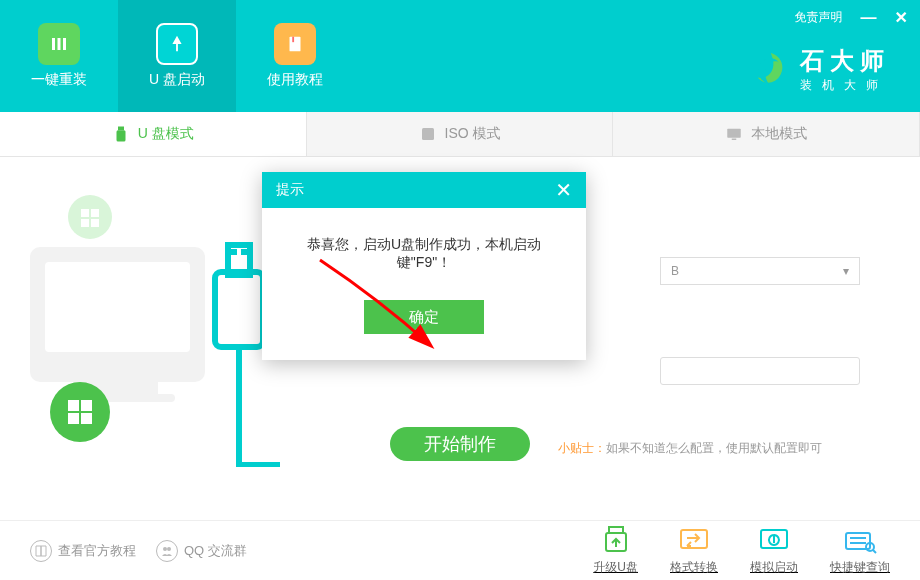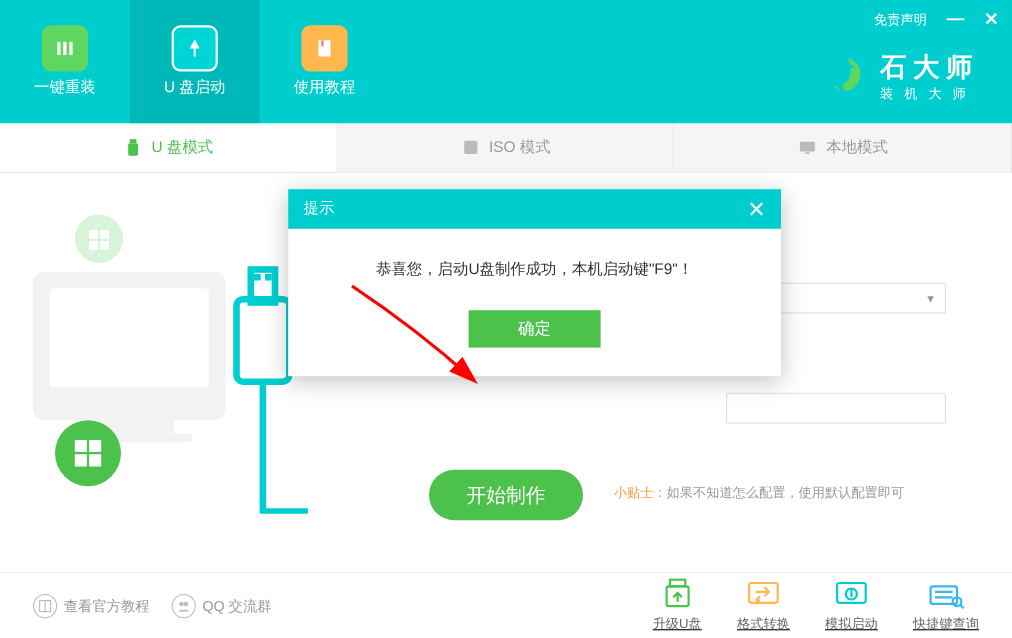--- a/index.html
+++ b/index.html
@@ -20,36 +20,36 @@
 .nav-tab .icon-box { width: 42px; height: 42px; border-radius: 8px; display: flex; align-items: center; justify-content: center; margin-bottom: 6px; }
 .nav-tab .label { font-size: 14px; }
 
 .mode-tabs { display: flex; height: 45px; border-bottom: 1px solid #e5e5e5; }
 .mode-tab { flex: 1; display: flex; align-items: center; justify-content: center; gap: 8px; cursor: pointer; color: #999; font-size: 14px; background: #f5f5f5; border-right: 1px solid #e5e5e5; }
 .mode-tab.active { background: #fff; color: #4cc24c; }
 .mode-tab svg { width: 18px; height: 18px; }
 
 .content { position: relative; height: 363px; }
 .illustration { position: absolute; left: 30px; top: 30px; width: 250px; height: 280px; }
-.start-btn { position: absolute; left: 390px; top: 270px; width: 140px; height: 46px; background: #4cc24c; color: #fff; border: none; border-radius: 23px; font-size: 18px; cursor: pointer; }
+.start-btn { position: absolute; left: 390px; top: 270px; width: 140px; height: 34px; background: #4cc24c; color: #fff; border: none; border-radius: 23px; font-size: 18px; cursor: pointer; }
 .tip-text { position: absolute; left: 558px; top: 283px; font-size: 12px; color: #999; }
 .tip-label { color: #ff9933; }
 
 .dropdown-remnant { position: absolute; right: 60px; top: 100px; width: 200px; height: 28px; border: 1px solid #ddd; display: flex; align-items: center; padding: 0 10px; justify-content: space-between; color: #999; font-size: 12px; }
 .dropdown-remnant2 { position: absolute; right: 60px; top: 200px; width: 200px; height: 28px; border: 1px solid #ddd; border-radius: 3px; }
 
 .footer { height: 60px; display: flex; align-items: center; padding: 0 30px; border-top: 1px solid #eee; }
 .footer-left { display: flex; gap: 20px; }
 .footer-link { display: flex; align-items: center; gap: 6px; color: #999; font-size: 13px; cursor: pointer; }
 .footer-link-icon { width: 22px; height: 22px; border: 1.5px solid #bbb; border-radius: 50%; display: flex; align-items: center; justify-content: center; }
 .footer-actions { margin-left: auto; display: flex; gap: 32px; text-decoration: underline; }
 .footer-action { display: flex; flex-direction: column; align-items: center; gap: 4px; color: #666; font-size: 12px; cursor: pointer; }
 .footer-action svg { width: 34px; height: 30px; }
 
-.modal { position: absolute; left: 262px; top: 172px; width: 448px; background: #fff; box-shadow: 0 4px 20px rgba(0,0,0,0.25); }
+.modal { position: absolute; left: 262px; top: 172px; width: 324px; background: #fff; box-shadow: 0 4px 20px rgba(0,0,0,0.25); }
 .modal-header { height: 36px; background: #00cece; color: #fff; display: flex; align-items: center; padding: 0 14px; font-size: 14px; justify-content: space-between; }
 .modal-close { cursor: pointer; font-size: 20px; }
 .modal-body { padding: 28px 24px 14px; text-align: center; color: #333; font-size: 14px; }
 .modal-footer { padding: 14px 0 26px; text-align: center; }
 .modal-ok { width: 120px; height: 34px; background: #4cc24c; color: #fff; border: none; font-size: 15px; cursor: pointer; }
 .arrow { position: absolute; left: 310px; top: 250px; pointer-events: none; }
 </style>
 </head>
 <body>
 

